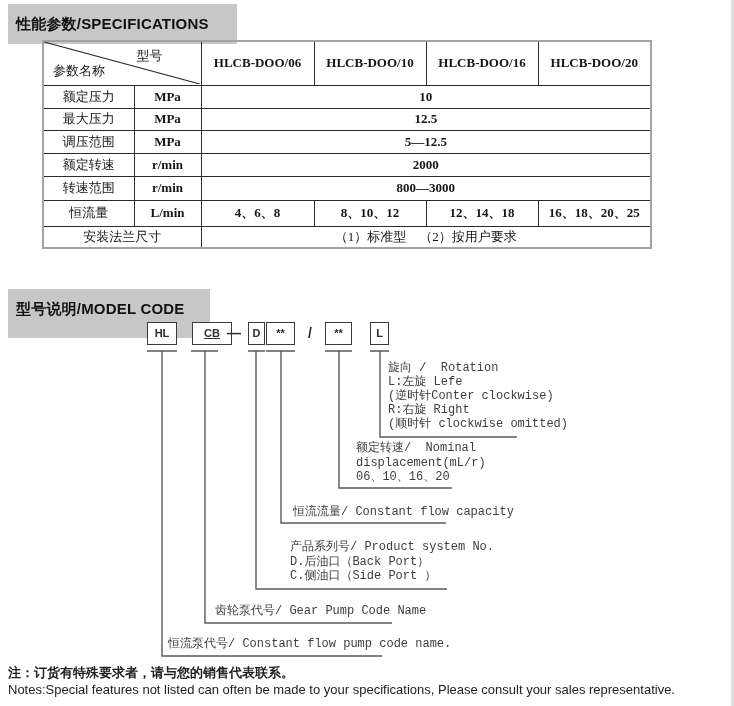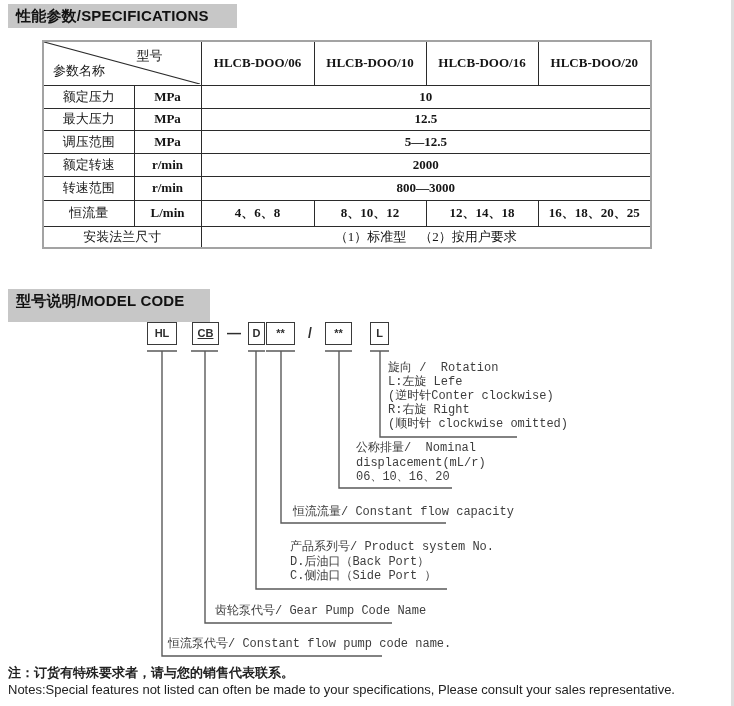--- a/index.html
+++ b/index.html
@@ -3,21 +3,21 @@
 <meta charset="utf-8">
 <style>
   html,body{margin:0;padding:0;}
   body{
     width:734px;height:706px;position:relative;background:#ffffff;
     font-family:"Liberation Sans",sans-serif;color:#1a1a1a;overflow:hidden;
   }
   
   .section-bar{
     position:absolute;left:8px;height:24px;background:#c7c7c7;
-    font-weight:bold;font-size:15px;line-height:24px;padding:0 8px;
+    font-weight:bold;font-size:15px;line-height:24px;padding:8px 8px;
     color:#111;letter-spacing:.2px;
   }
   
   .spec-table-wrap{position:absolute;left:42px;top:40px;}
   table.spec{
     border-collapse:collapse;table-layout:fixed;width:608px;
     font-family:"Liberation Serif",serif;color:#151515;
   }
   table.spec td{border:1px solid #2b2b2b;text-align:center;padding:0;font-size:13px;overflow:hidden;}
   table.spec{border:2px solid #a3a3a3;}
@@ -114,21 +114,21 @@
       <td colspan="2">安装法兰尺寸</td>
       <td colspan="4" class="cnval">（1）标准型　（2）按用户要求</td>
     </tr>
   </tbody>
     </table>
 </div>
 
 <div class="section-bar" style="top:289px;width:186px;height:33px;line-height:23px;">型号说明/MODEL CODE</div>
 
 <div class="mc-box" style="left:147px;top:322px;width:30px;">HL</div>
-<div class="mc-box" style="left:192px;top:322px;width:27px;text-decoration:underline;">CB</div>
+<div class="mc-box" style="left:192px;top:322px;width:40px;text-decoration:underline;">CB</div>
 <div class="mc-sym" style="left:222px;top:322px;width:24px;">—</div>
 <div class="mc-box" style="left:248px;top:322px;width:17px;">D</div>
 <div class="mc-box" style="left:266px;top:322px;width:29px;">**</div>
 <div class="mc-sym" style="left:298px;top:322px;width:24px;">/</div>
 <div class="mc-box" style="left:325px;top:322px;width:27px;">**</div>
 <div class="mc-box" style="left:370px;top:322px;width:19px;">L</div>
 
 <svg id="connector-svg" width="734" height="706">
   <g stroke="#5a5a5a" stroke-width="1.4" fill="none">
     <path d="M147,351 H177 M162,351 V656 H382"></path>
@@ -142,21 +142,21 @@
 
 <div class="ann ann-rot" style="left:388px;top:361px;">
   <div class="ln">旋向 /  Rotation</div>
   <div class="ln">L:左旋 Lefe</div>
   <div class="ln">(逆时针Conter clockwise)</div>
   <div class="ln">R:右旋 Right</div>
   <div class="ln">(顺时针 clockwise omitted)</div>
 </div>
 
 <div class="ann" style="left:356px;top:441px;">
-  <div class="ln">公称排量/  Nominal</div>
+  <div class="ln">额定转速/  Nominal</div>
   <div class="ln">displacement(mL/r)</div>
   <div class="ln">06、10、16、20</div>
 </div>
 
 <div class="ann" style="left:293px;top:505px;">
   <div class="ln">恒流流量/ Constant flow capacity</div>
 </div>
 
 <div class="ann" style="left:268px;top:540px;margin-left:22px;">
   <div class="ln">产品系列号/ Product system No.</div>

